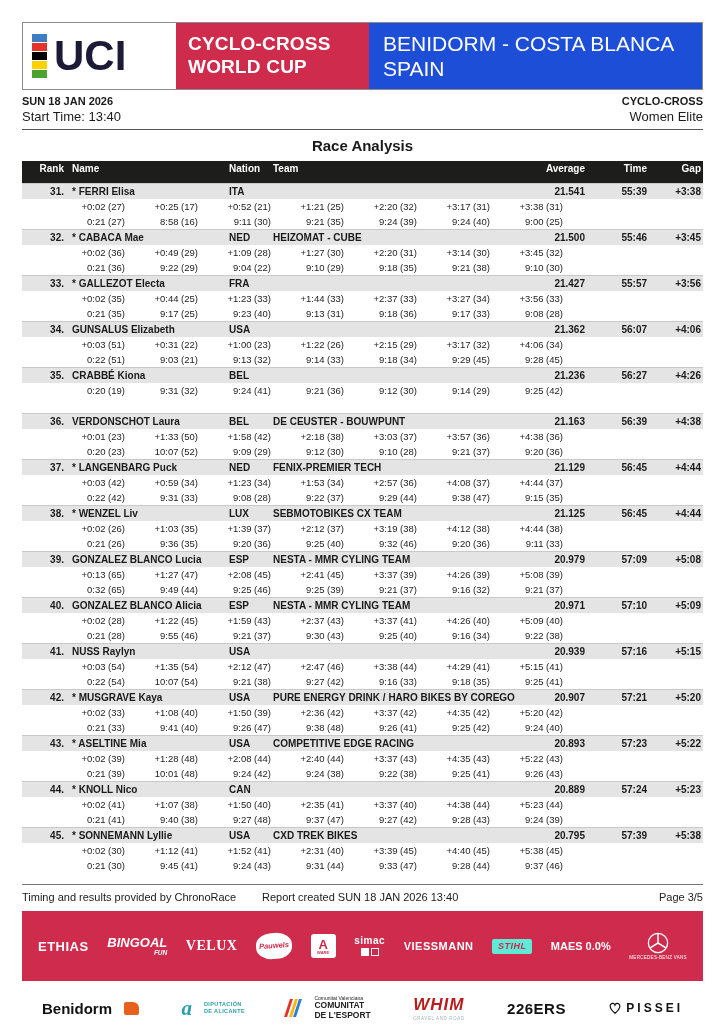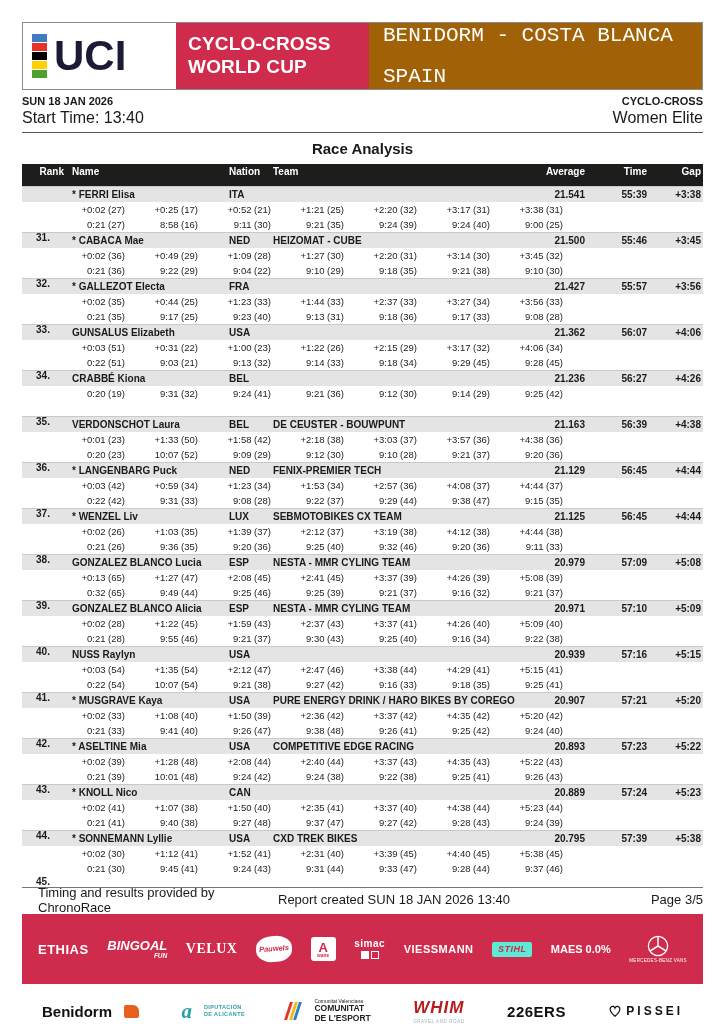--- a/index.html
+++ b/index.html
@@ -6,50 +6,50 @@
   html,body { width:725px; height:1024px; background:#fff; font-family:"Liberation Sans",sans-serif; color:#1a1a1a; }
   .page { width:725px; height:1024px; padding:22px 22px 0 22px; overflow:hidden; }
 
   
   .banner { display:grid; grid-template-columns:153px 193px 1fr; height:68px; border:1px solid #8b8b8b; }
   .banner-left { background:#fff; display:flex; align-items:center; gap:7px; padding-left:9px; }
   .rainbow { display:flex; flex-direction:column; gap:1px; }
   .rainbow span { width:15px; height:8px; display:block; }
   .uci-word { font-size:42px; font-weight:800; color:#1b1b38; letter-spacing:0px; line-height:1; }
   .banner-mid { background:#cf2b4c; color:#fff; display:flex; flex-direction:column; justify-content:center; padding-left:12px; font-weight:800; font-size:19px; line-height:1.2; letter-spacing:.2px; }
-  .banner-right { background:#a16207; color:#fff; display:flex; flex-direction:column; justify-content:space-between; padding-left:14px; font-weight:400; font-size:21px; line-height:1.2;font-family:Liberation Mono, monospace; }
+  .banner-right { background:#1d4ed8; color:#fff; display:flex; flex-direction:column; justify-content:center; padding-left:14px; font-weight:400; font-size:21px; line-height:1.2; }
 
   
   .info-row { display:flex; justify-content:space-between; margin-top:5px; font-size:11px; }
   .info-row.bold { font-weight:700; }
-  .info-row.normal { margin-top:2px; font-weight:400; font-size:16px; }
+  .info-row.normal { margin-top:2px; font-weight:400; font-size:13px; }
   .rule { border:none; border-top:1.5px solid #555; margin-top:5px; }
   .report-title { text-align:center; font-size:15px; font-weight:700; margin-top:7px; margin-bottom:7px; }
 
   
   .thead { display:grid; grid-template-columns:42px 165px 42px 1fr 66px 62px 54px; background:#1d1d1b; color:#fff; height:22px; line-height:15px; font-size:10px; font-weight:700; }
   .thead .h-rank { text-align:right; }
   .thead .h-name { padding-left:8px; }
   .thead .h-team { padding-left:2px; }
   .thead .h-avg,.thead .h-time,.thead .h-gap { text-align:right; padding-right:2px; }
 
   .rider-block { height:46px; }
   .rider-row { display:grid; grid-template-columns:42px 165px 42px 1fr 66px 62px 54px; background:#e4e4e4; border-top:1px solid #c9c9c9; height:16px; line-height:15px; font-size:10px; font-weight:700; }
-  .c-rank { text-align:center;margin-top:43px; }
+  .c-rank { text-align:right; }
   .c-name { padding-left:8px; white-space:nowrap; }
   .c-nation { white-space:nowrap; }
   .c-team { padding-left:2px; white-space:nowrap; overflow:hidden; }
   .c-avg,.c-time,.c-gap { text-align:right; padding-right:2px; }
 
   .split-row { display:grid; grid-template-columns:repeat(7,73px); padding-left:30px; height:15px; line-height:15px; font-size:9.5px; color:#222; }
   .split-cell { text-align:right; white-space:nowrap; }
 
   
   .footer-rule { border:none; border-top:1px solid #777; margin-top:11px; }
-  .footer-line { display:flex; align-items:center; font-size:13px; margin-top:4px; height:15px;margin-left:16px; }
+  .footer-line { display:flex; align-items:center; font-size:11px; margin-top:4px; height:15px; }
   .footer-timing { width:240px; }
   .footer-report { flex:1; }
   .footer-page { text-align:right; }
 
   
   .band { margin-top:7px; height:70px; background:#cf2b4c; display:flex; align-items:center; justify-content:space-between; padding:0 16px; color:#fff; }
   .sp { display:flex; flex-direction:column; align-items:center; line-height:1; }
   .sp-ethias { font-size:13px; font-weight:800; letter-spacing:.5px; }
   .sp-bingoal { font-size:13px; font-weight:800; font-style:italic; }
   .sp-bingoal .sub { font-size:6.5px; align-self:flex-end; font-weight:700; margin-top:1px; }

